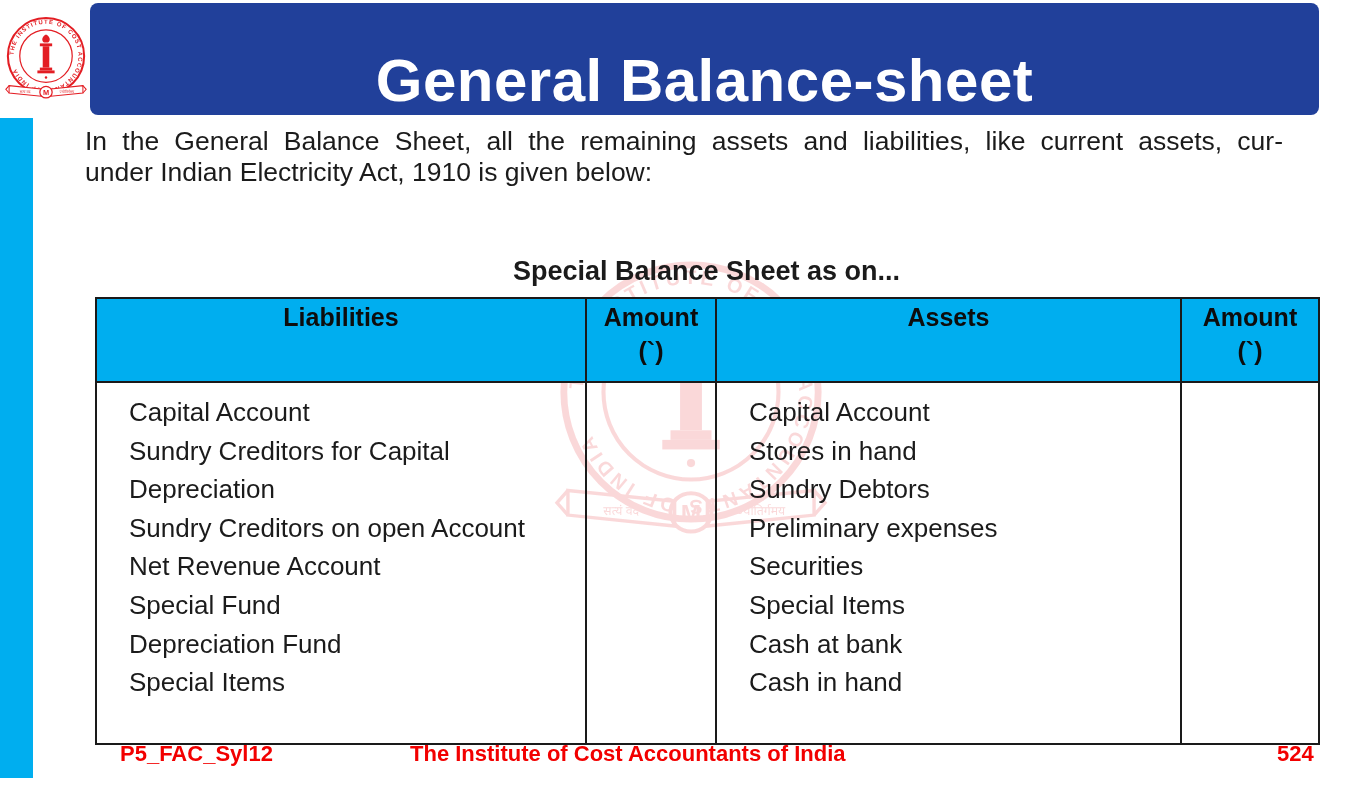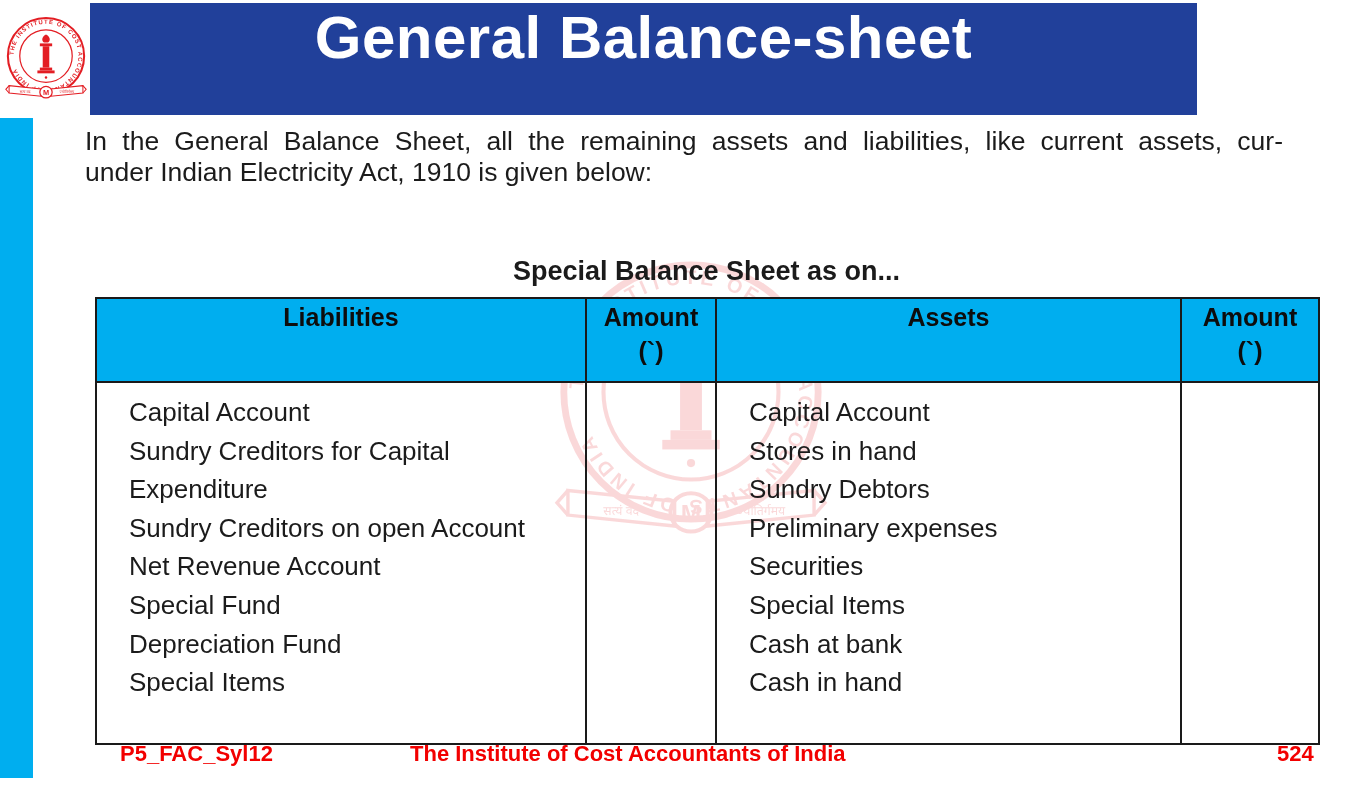--- a/index.html
+++ b/index.html
@@ -3,22 +3,22 @@
 <meta charset="utf-8">
 <style>
   html,body { margin:0; padding:0; background:#ffffff; }
   .page {
     position:relative; width:1363px; height:787px; background:#ffffff;
     overflow:hidden; font-family:"Liberation Sans", sans-serif;
   }
 
   
   .banner {
-    position:absolute; left:90px; top:3px; width:1107px; height:112px;
-    background:#21409A; display:flex; align-items:flex-start; justify-content:center;
+    position:absolute; left:90px; top:3px; width:1229px; height:112px;
+    background:#21409A; display:flex; align-items:flex-end; justify-content:center;border-radius:8px;
   }
   .banner .title {
     color:#ffffff; font-size:60px; font-weight:bold; letter-spacing:0.5px; margin:0;
   }
 
   
   .left-strip {
     position:absolute; left:0; top:118px; width:33px; height:660px; background:#00AEEF;
   }
 
@@ -175,21 +175,21 @@
           <div>(`)</div>
         </th>
       </tr>
     </thead>
     <tbody>
       <tr>
         <td>
           <div class="cell-items">
             <div class="item">Capital Account</div>
             <div class="item">Sundry Creditors for Capital</div>
-            <div class="item">Expenditure</div>
+            <div class="item">Depreciation</div>
             <div class="item">Sundry Creditors on open Account</div>
             <div class="item">Net Revenue Account</div>
             <div class="item">Special Fund</div>
             <div class="item">Depreciation Fund</div>
             <div class="item">Special Items</div>
           </div>
         </td>
         <td></td>
         <td>
           <div class="cell-items">

